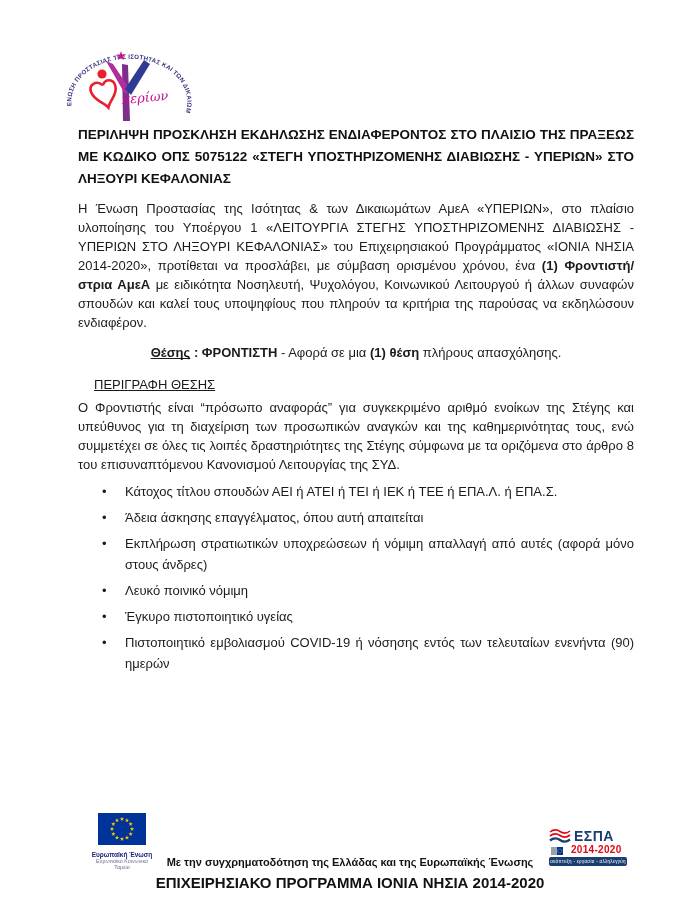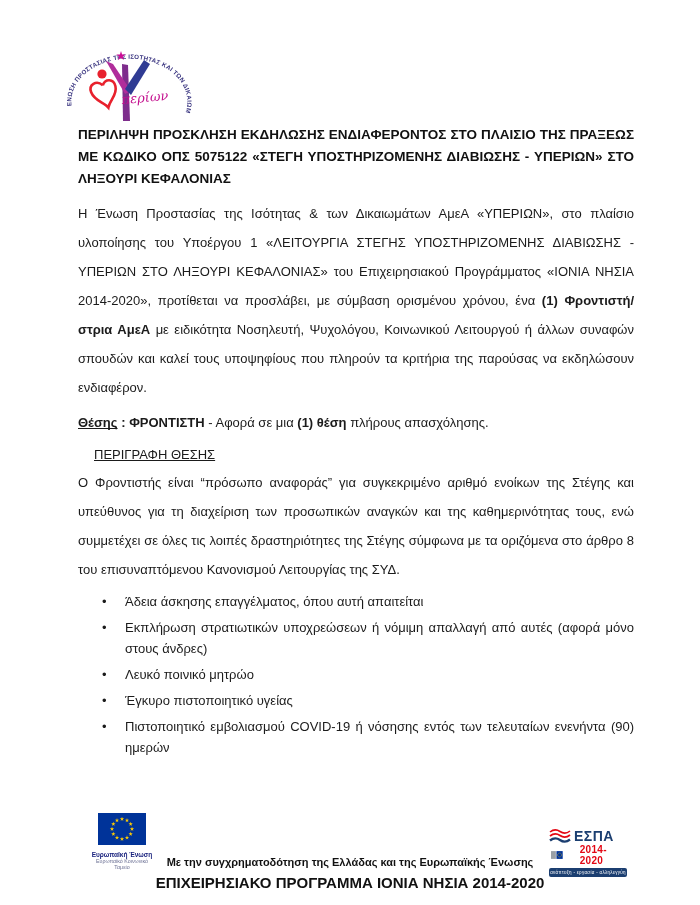--- a/index.html
+++ b/index.html
@@ -8,23 +8,23 @@
     font-family:"Liberation Sans","DejaVu Sans",sans-serif;color:#1b1b1b;
   }
   
   .org-logo{position:absolute;left:60px;top:28px;}
   
   .content{position:absolute;left:78px;right:66px;top:124px;}
   .doc-title{
     margin:0;font-size:13.5px;font-weight:bold;line-height:22px;color:#111;
     text-align:justify;text-decoration-skip-ink:none;
   }
-  .body-text{margin:0;font-size:13px;line-height:29px;text-align:justify;}
+  .body-text{margin:0;font-size:13px;line-height:19px;text-align:justify;}
   .p-intro{margin-top:9px;}
-  .p-position{margin-top:10px;font-size:13px;line-height:21px;}
+  .p-position{margin-top:10px;font-size:13px;line-height:21px;text-align:center;}
   .u{text-decoration:underline;text-decoration-skip-ink:none;}
   b{font-weight:bold;}
   .sec-heading{
     margin:14px 0 6px 16px;font-size:13px;font-weight:400;
     text-decoration:underline;text-decoration-skip-ink:none;
   }
   .sec-heading.tight{margin-top:16px;}
   .bullet-list{margin:7px 0 0 0;padding:0;list-style:none;}
   .bullet-list li{
     position:relative;padding-left:47px;margin-bottom:5px;
@@ -39,21 +39,21 @@
     position:absolute;top:874px;left:0;width:100%;text-align:center;
     font-weight:bold;font-size:15px;color:#111;
   }
   .cofunding-text{
     position:absolute;top:856px;left:0;width:100%;text-align:center;
     font-weight:bold;font-size:11px;color:#111;
   }
   .espa-block{position:absolute;left:549px;top:812px;width:80px;}
   .espa-top{display:flex;align-items:center;gap:3px;margin-top:16px;}
   .espa-name{font-size:14px;font-weight:bold;color:#1b3e70;letter-spacing:0.5px;}
-  .espa-mid{display:flex;align-items:center;gap:17px;margin-top:0px;margin-left:2px;}
+  .espa-mid{display:flex;align-items:flex-end;gap:8px;margin-top:0px;margin-left:2px;}
   .espa-period{font-size:10px;font-weight:bold;color:#e30613;letter-spacing:0.3px;}
   .espa-bar{
     margin-top:2px;width:78px;background:#1b3e70;color:#ffffff;border-radius:2px;
     font-size:4.5px;text-align:center;padding:2px 0;letter-spacing:0.3px;
   }
 </style>
 </head>
 <body>
 
 <div class="page">
@@ -88,23 +88,24 @@
     <p class="body-text p-intro"><span>Η Ένωση Προστασίας της Ισότητας &amp; των Δικαιωμάτων ΑμεΑ «ΥΠΕΡΙΩΝ», στο πλαίσιο υλοποίησης του Υποέργου 1 «ΛΕΙΤΟΥΡΓΙΑ ΣΤΕΓΗΣ ΥΠΟΣΤΗΡΙΖΟΜΕΝΗΣ ΔΙΑΒΙΩΣΗΣ - ΥΠΕΡΙΩΝ ΣΤΟ ΛΗΞΟΥΡΙ ΚΕΦΑΛΟΝΙΑΣ» του Επιχειρησιακού Προγράμματος «ΙΟΝΙΑ ΝΗΣΙΑ 2014-2020», προτίθεται να προσλάβει, με σύμβαση ορισμένου χρόνου, ένα </span><b>(1) Φροντιστή/στρια ΑμεΑ</b><span> με ειδικότητα Νοσηλευτή, Ψυχολόγου, Κοινωνικού Λειτουργού ή άλλων συναφών σπουδών και καλεί τους υποψηφίους που πληρούν τα κριτήρια της παρούσας να εκδηλώσουν ενδιαφέρον.</span></p>
 
     <p class="p-position"><b class="u">Θέσης</b><b> :  </b><b>ΦΡΟΝΤΙΣΤΗ</b><span> - Αφορά σε μια </span><b>(1) θέση</b><span> πλήρους απασχόλησης.</span></p>
 
     <h2 class="sec-heading">ΠΕΡΙΓΡΑΦΗ ΘΕΣΗΣ</h2>
 
     <p class="body-text">Ο Φροντιστής είναι “πρόσωπο αναφοράς” για συγκεκριμένο αριθμό ενοίκων της Στέγης και υπεύθυνος για τη διαχείριση των προσωπικών αναγκών και της καθημερινότητας τους, ενώ συμμετέχει σε όλες τις λοιπές δραστηριότητες της Στέγης σύμφωνα με τα οριζόμενα στο άρθρο 8 του επισυναπτόμενου Κανονισμού Λειτουργίας της ΣΥΔ.</p>
 
 
     <ul class="bullet-list">
+      <li>Κάτοχος τίτλου σπουδών ΑΕΙ ή ΑΤΕΙ ή ΤΕΙ ή ΙΕΚ ή ΤΕΕ ή ΕΠΑ.Λ. ή ΕΠΑ.Σ.</li>
       <li>Άδεια άσκησης επαγγέλματος, όπου αυτή απαιτείται</li>
       <li>Εκπλήρωση στρατιωτικών υποχρεώσεων ή νόμιμη απαλλαγή από αυτές (αφορά μόνο στους άνδρες)</li>
-      <li>Λευκό ποινικό μητρώο</li>
+      <li>Λευκό ποινικό νόμιμη</li>
       <li>Έγκυρο πιστοποιητικό υγείας</li>
       <li>Πιστοποιητικό εμβολιασμού COVID-19 ή νόσησης εντός των τελευταίων ενενήντα (90) ημερών</li>
     </ul>
   </main>
 
   <div class="eu-block">
     <svg width="48" height="32" viewBox="0 0 48 32">
       <rect x="0" y="0" width="48" height="32" fill="#003399"></rect>
       <g fill="#ffcc00">
         <use href="#star5" transform="translate(24,6) scale(2.3)"></use>

